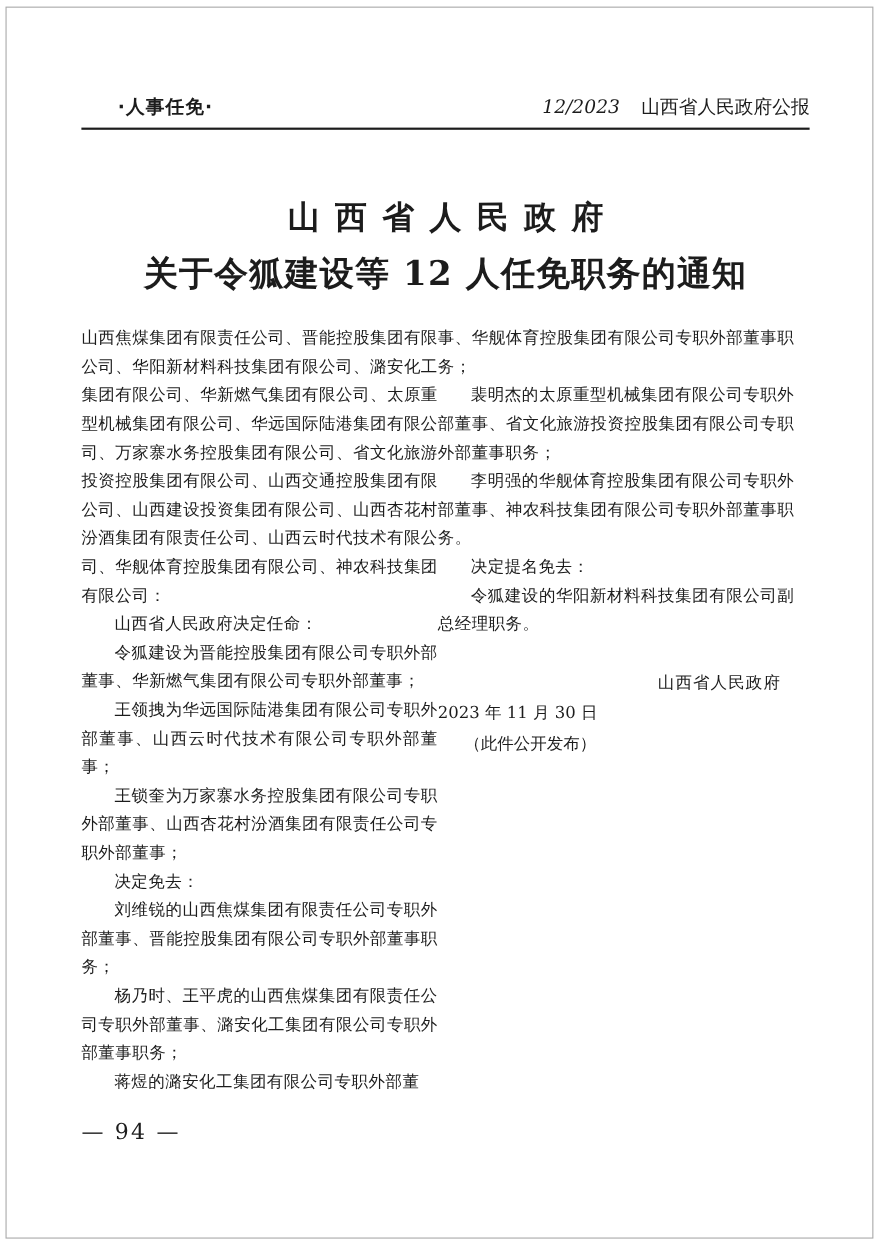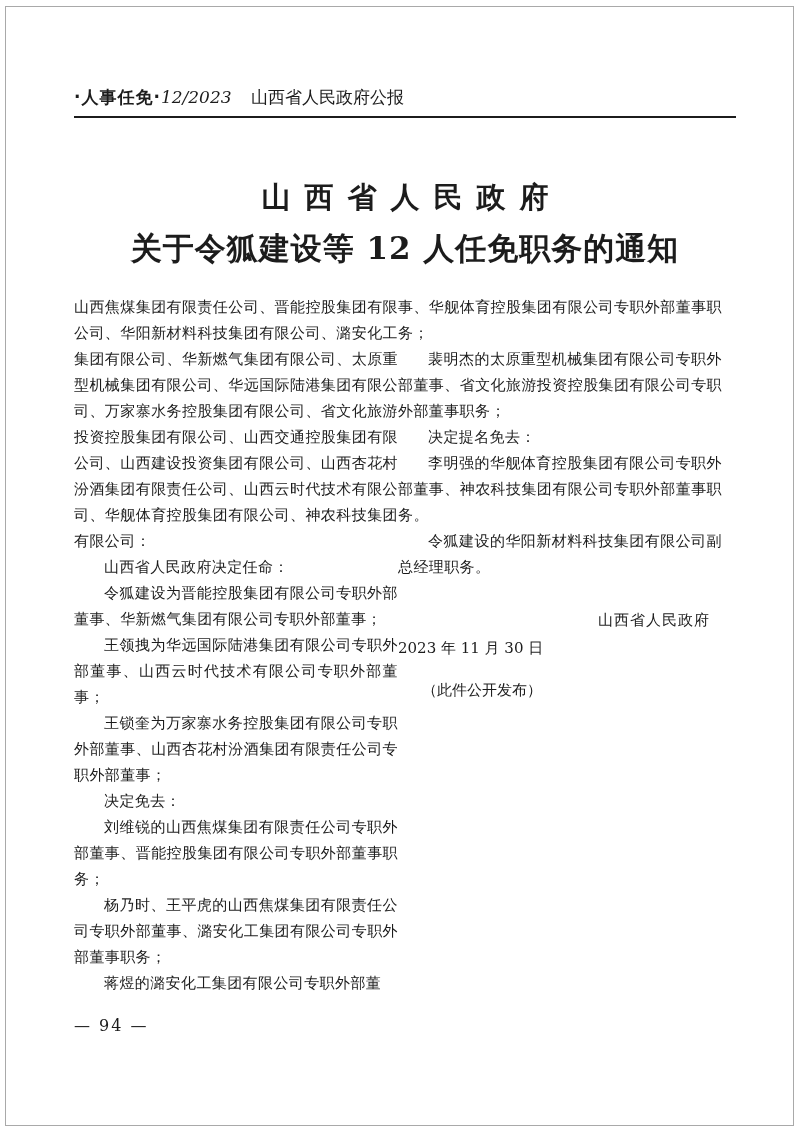--- a/index.html
+++ b/index.html
@@ -12,21 +12,21 @@
     overflow:hidden;
   }
   .scan-frame {
     position:absolute; top:6px; left:5px; right:4px; bottom:4px;
     border:1px solid #a9a9a9;
     pointer-events:none;
   }
   .content { position:absolute; left:74px; top:86px; width:662px; }
 
   .page-header {
-    display:flex; align-items:baseline;
+    display:flex; justify-content:space-between; align-items:baseline;margin-left:33px;
   }
   .section-label {
     font-family:"DejaVu Sans", sans-serif;
     font-weight:bold; font-size:17px; letter-spacing:1px;
   }
   .header-right { font-size:17px; }
   .issue-number { font-style:italic; margin-right:14px; }
   .header-rule { height:2px; background:#1c1c1c; margin-top:7px; }
 
   .title-block { text-align:center; margin-top:60px; }
@@ -41,25 +41,25 @@
   .col { width:324px; }
   .para {
     font-size:15px; line-height:26px;
     text-align:justify; letter-spacing:0.4px;
   }
   .para.indent { text-indent:2em; }
 
   .signature { margin-top:26px; }
   .sig-issuer { font-size:15px; line-height:28px; text-align:right; padding-right:12px; letter-spacing:1px; }
   .sig-date   { font-size:15px; line-height:28px; text-align:left; padding-right:6px; }
-  .sig-note   { font-size:15px; line-height:28px; text-indent:1.6em; margin-top:14px; }
+  .sig-note   { font-size:15px; line-height:28px; text-indent:1.6em; margin-top:0; }
 
   .page-footer {
     position:absolute; left:74px; top:1016px;
-    font-size:16px; letter-spacing:2px;
+    font-size:20px; letter-spacing:2px;
   }
 </style>
 </head>
 <body>
 
 <div class="scan-frame"></div>
 
 <div class="content">
 
   <div class="page-header">
@@ -85,22 +85,22 @@
         <p class="para indent">王锁奎为万家寨水务控股集团有限公司专职外部董事、山西杏花村汾酒集团有限责任公司专职外部董事；</p>
         <p class="para indent">决定免去：</p>
         <p class="para indent">刘维锐的山西焦煤集团有限责任公司专职外部董事、晋能控股集团有限公司专职外部董事职务；</p>
         <p class="para indent">杨乃时、王平虎的山西焦煤集团有限责任公司专职外部董事、潞安化工集团有限公司专职外部董事职务；</p>
         <p class="para indent">蒋煜的潞安化工集团有限公司专职外部董</p>
       </div>
     <div class="col">
       <div>
           <p class="para">事、华舰体育控股集团有限公司专职外部董事职务；</p>
           <p class="para indent">裴明杰的太原重型机械集团有限公司专职外部董事、省文化旅游投资控股集团有限公司专职外部董事职务；</p>
+          <p class="para indent">李明强的华舰体育控股集团有限公司专职外部董事、神农科技集团有限公司专职外部董事职务。</p>
           <p class="para indent">决定提名免去：</p>
-          <p class="para indent">李明强的华舰体育控股集团有限公司专职外部董事、神农科技集团有限公司专职外部董事职务。</p>
           <p class="para indent">令狐建设的华阳新材料科技集团有限公司副总经理职务。</p>
         </div>
       <div class="signature">
         <div class="sig-issuer">山西省人民政府</div>
         <div class="sig-date">2023 年 11 月 30 日</div>
         <div class="sig-note">（此件公开发布）</div>
       </div>
     </div>
   </div>
 

